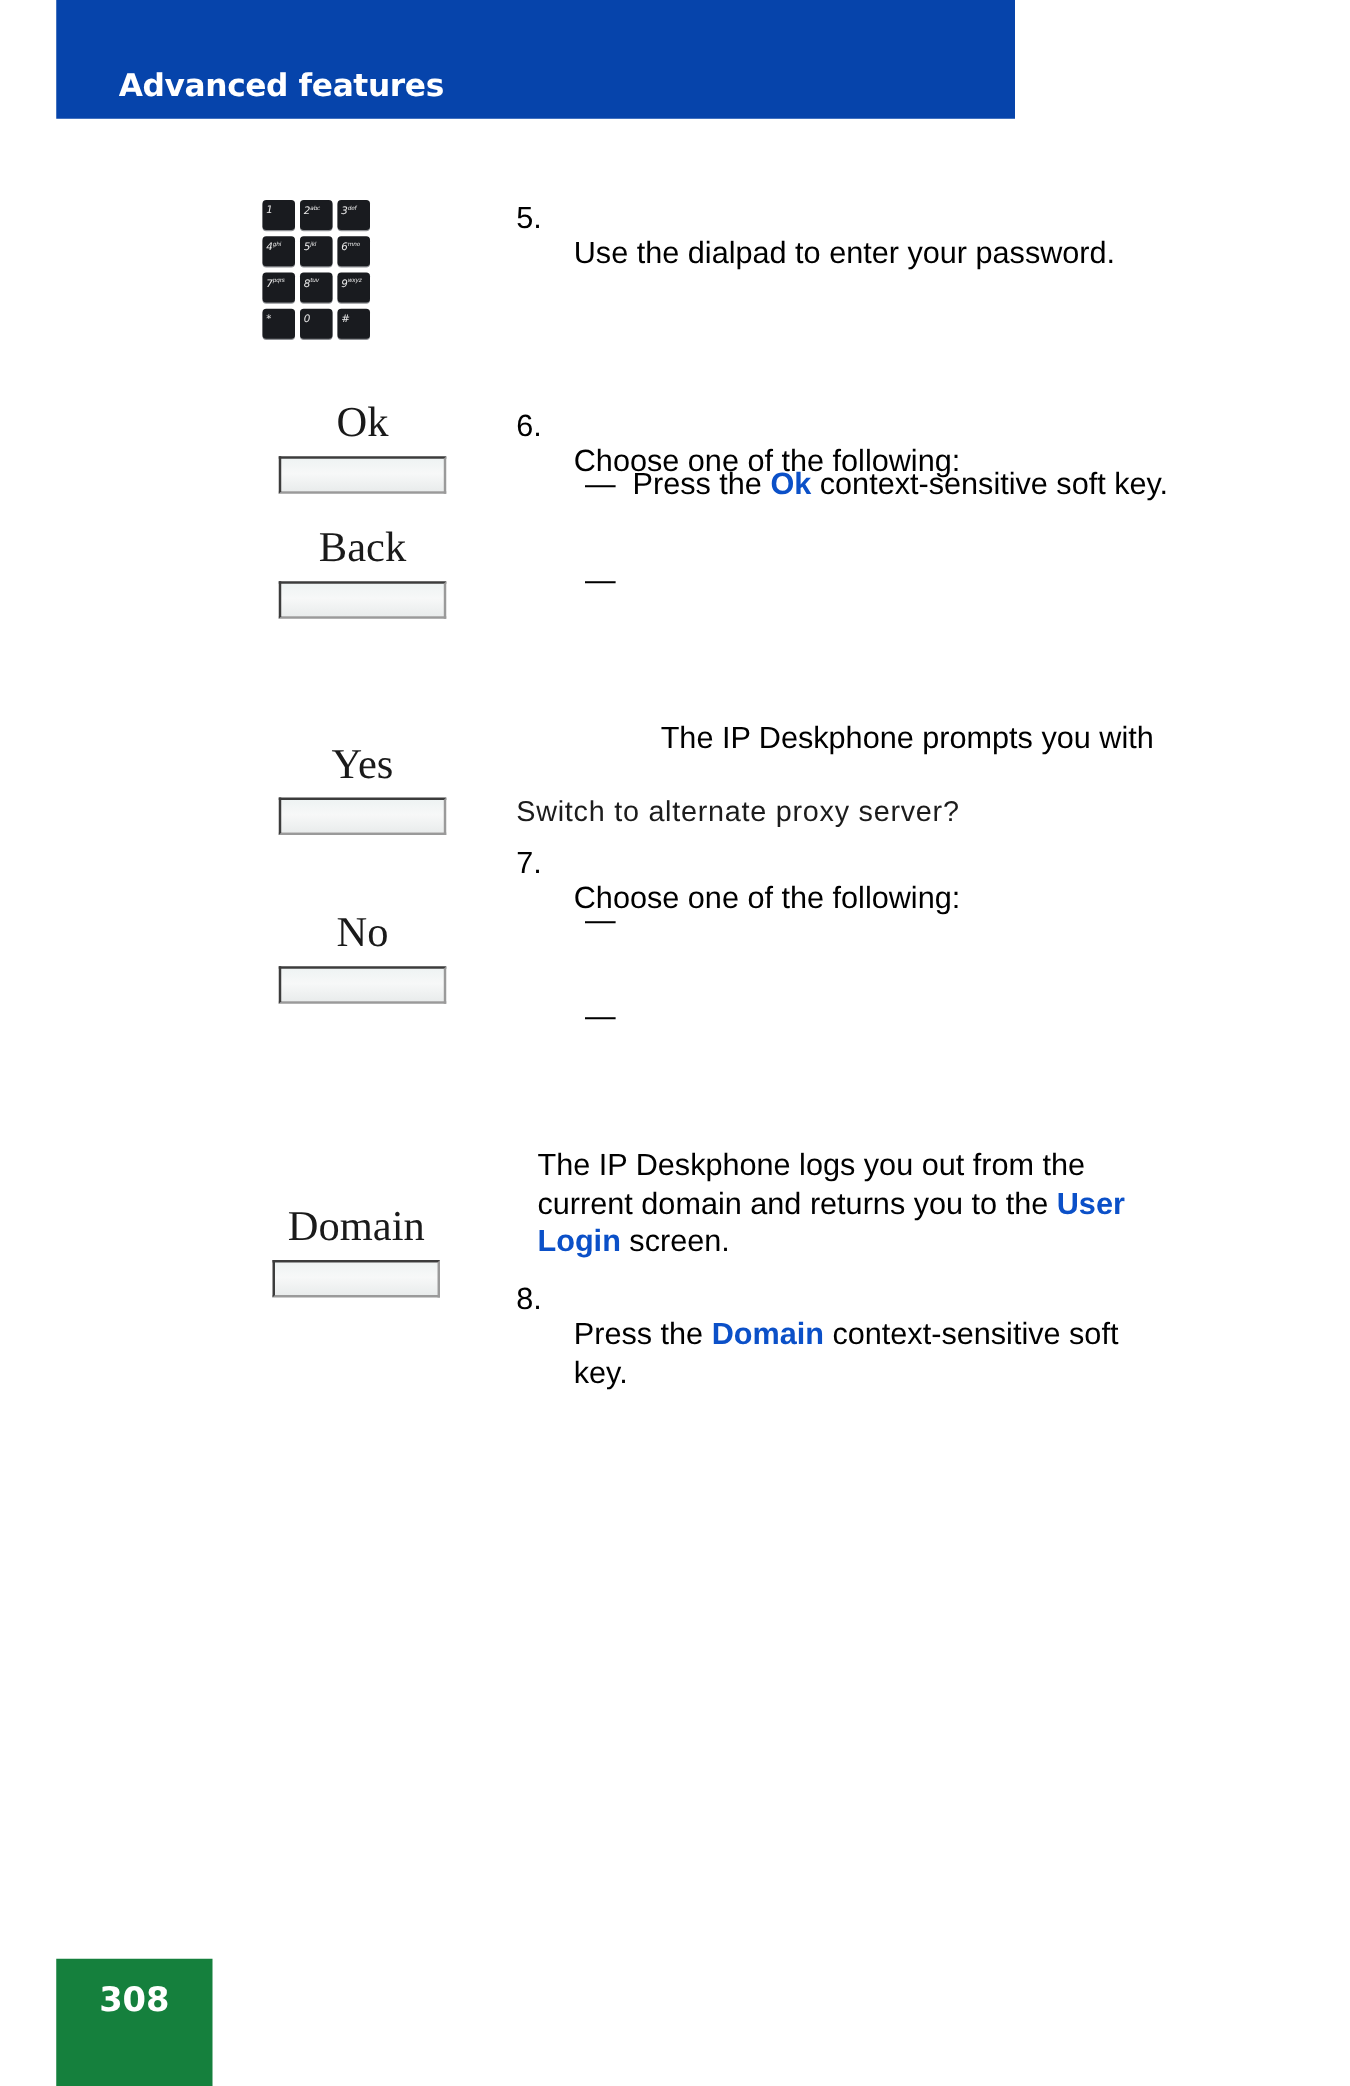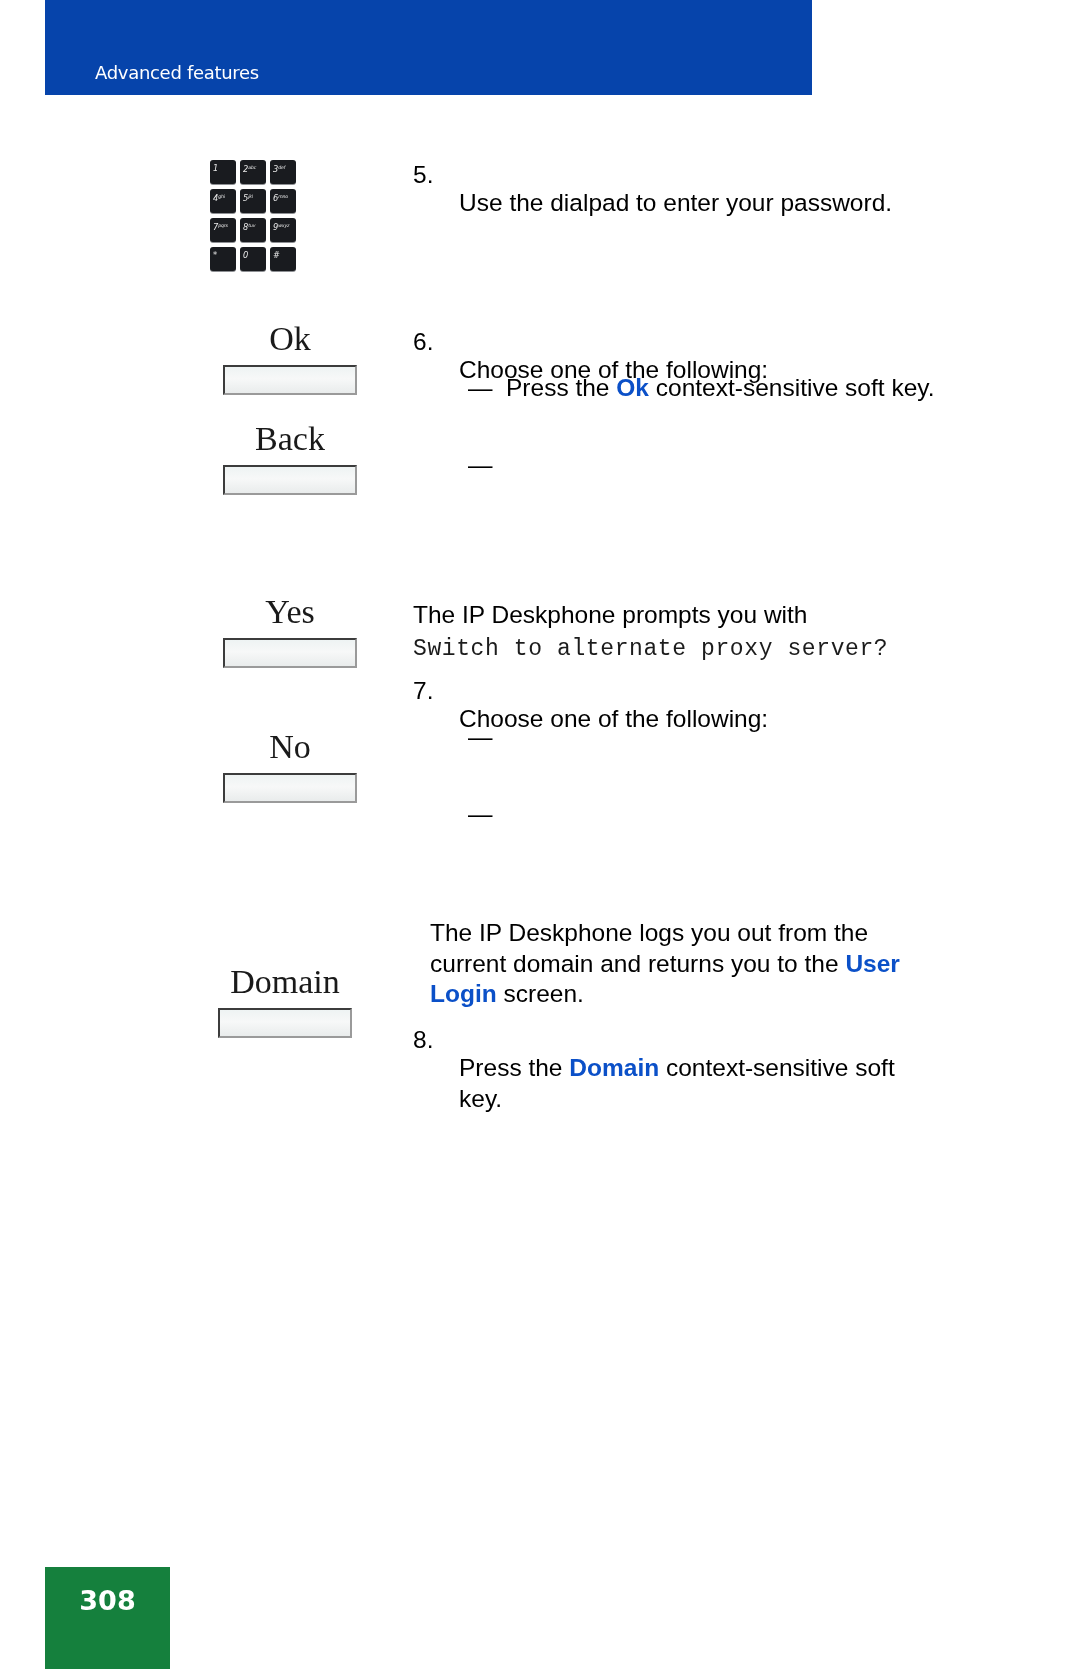--- a/index.html
+++ b/index.html
@@ -23,22 +23,22 @@
     top: 0;
     width: 767px;
     height: 95px;
     background: #0644ab;
   }
   .header-bar .header-title {
     position: absolute;
     left: 50px;
     bottom: 12px;
     color: #ffffff;
-    font-size: 18px;
-    font-weight: normal;
+    font-size: 25px;
+    font-weight: bold;
     letter-spacing: -0.3px;
     font-family: "DejaVu Sans", sans-serif;
   }
 
   
   .page {
     position: absolute;
     left: 0;
     top: 0;
     width: 1080px;
@@ -165,39 +165,39 @@
     flex: 1 1 auto;
   }
 
   .para {
     position: absolute;
     width: 510px;
   }
 
   .mono {
     position: absolute;
-    font-family: Liberation Mono, monospace;
+    font-family: Liberation Sans, sans-serif;
     font-size: 23px;
     line-height: 30px;
     letter-spacing: 0.6px;
     color: #1c1c1c;
     white-space: nowrap;
   }
 
   b.kw {
     font-weight: bold;
     color: #0b50c8;
   }
 
   
   #step5    { top: 160px; }
   #step6    { top: 327px; }
   #d6a      { top: 373px; }
   #d6b      { top: 450px; }
-  #p-prompt { top: 600px; }
+  #p-prompt { top: 576px; text-align: right; }
   #mono1    { top: 634px; left: 413px; }
   #step7    { top: 676px; }
   #d7a      { top: 722px; }
   #d7b      { top: 799px; }
   #p-logout { top: 918px; margin-left: 17px; }
   #step8    { top: 1025px; }
 
   
   .footer-page {
     position: absolute;

